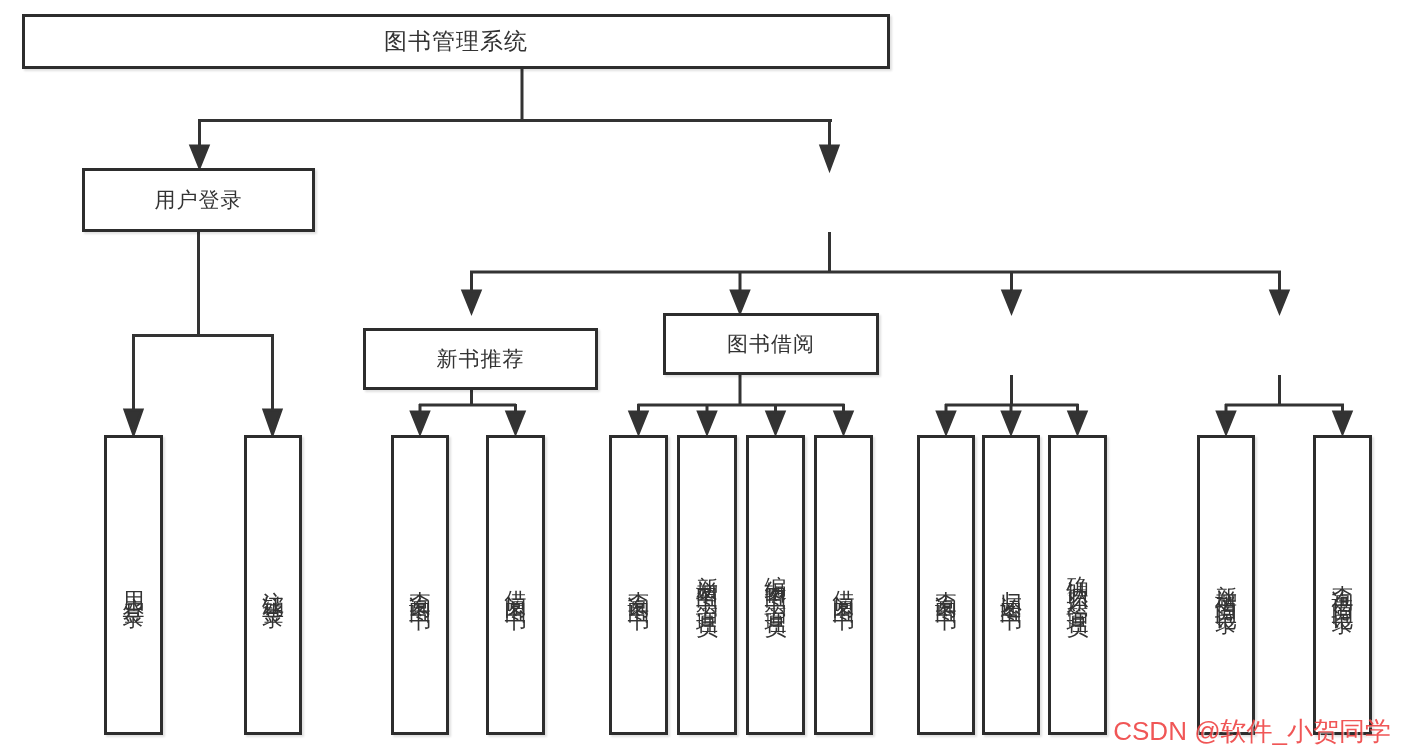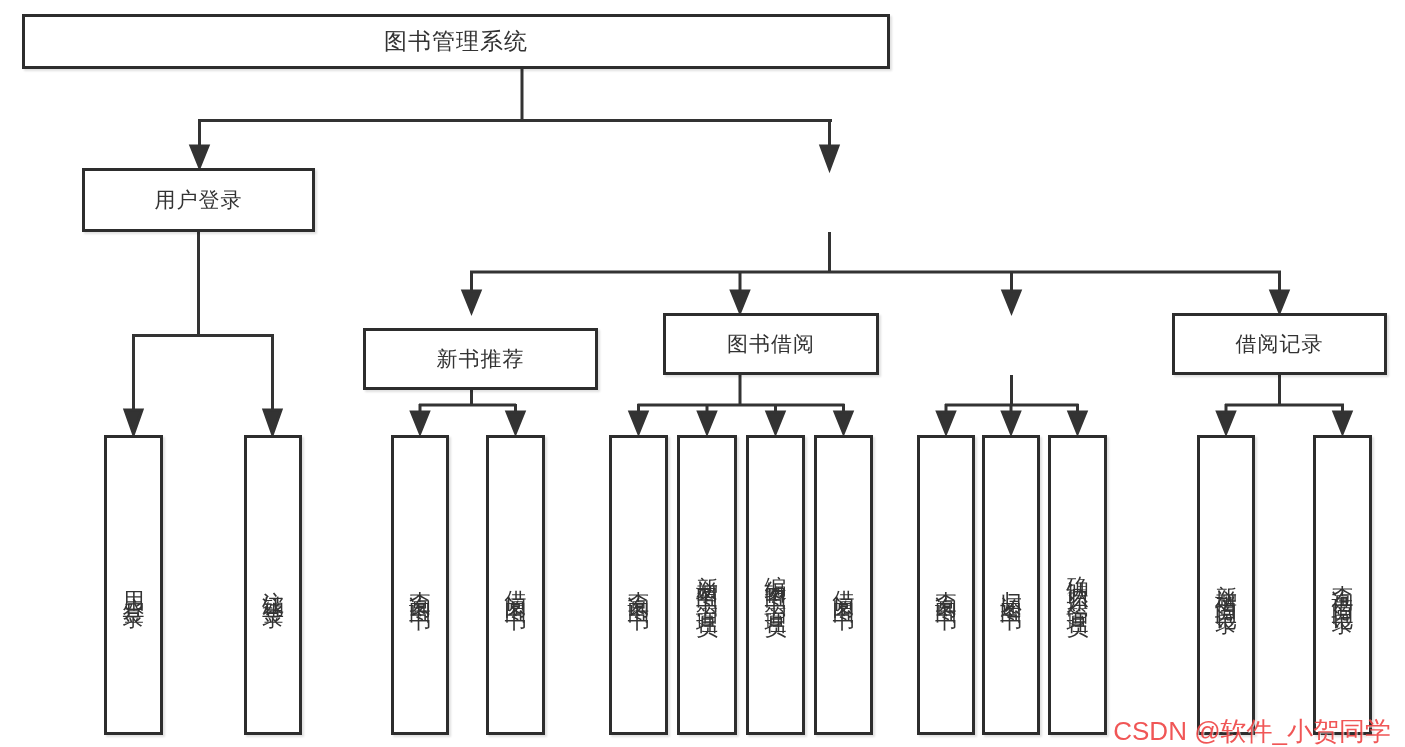--- a/index.html
+++ b/index.html
@@ -134,23 +134,20 @@
   <div class="node" style="left:82px; top:168px; width:233px; height:64px;">
     <span class="hlabel">用户登录</span>
   </div>
 
   <div class="node" style="left:363px; top:328px; width:235px; height:62px;">
     <span class="hlabel">新书推荐</span>
   </div>
   <div class="node" style="left:632px; top:313px; width:216px; height:62px;margin-left:31px;">
     <span class="hlabel">图书借阅</span>
   </div>
-  <div class="node" style="left:1172px; top:313px; width:215px; height:62px;">
-    <span class="hlabel">借阅记录</span>
-  </div>
 
   <div class="node vnode" style="left:104px; width:59px;">
     <span class="vlabel">用户登录</span>
   </div>
   <div class="node vnode" style="left:244px; width:58px;">
     <span class="vlabel">注销登录</span>
   </div>
 
   <div class="node vnode" style="left:391px; width:58px;">
     <span class="vlabel">查询图书</span>

